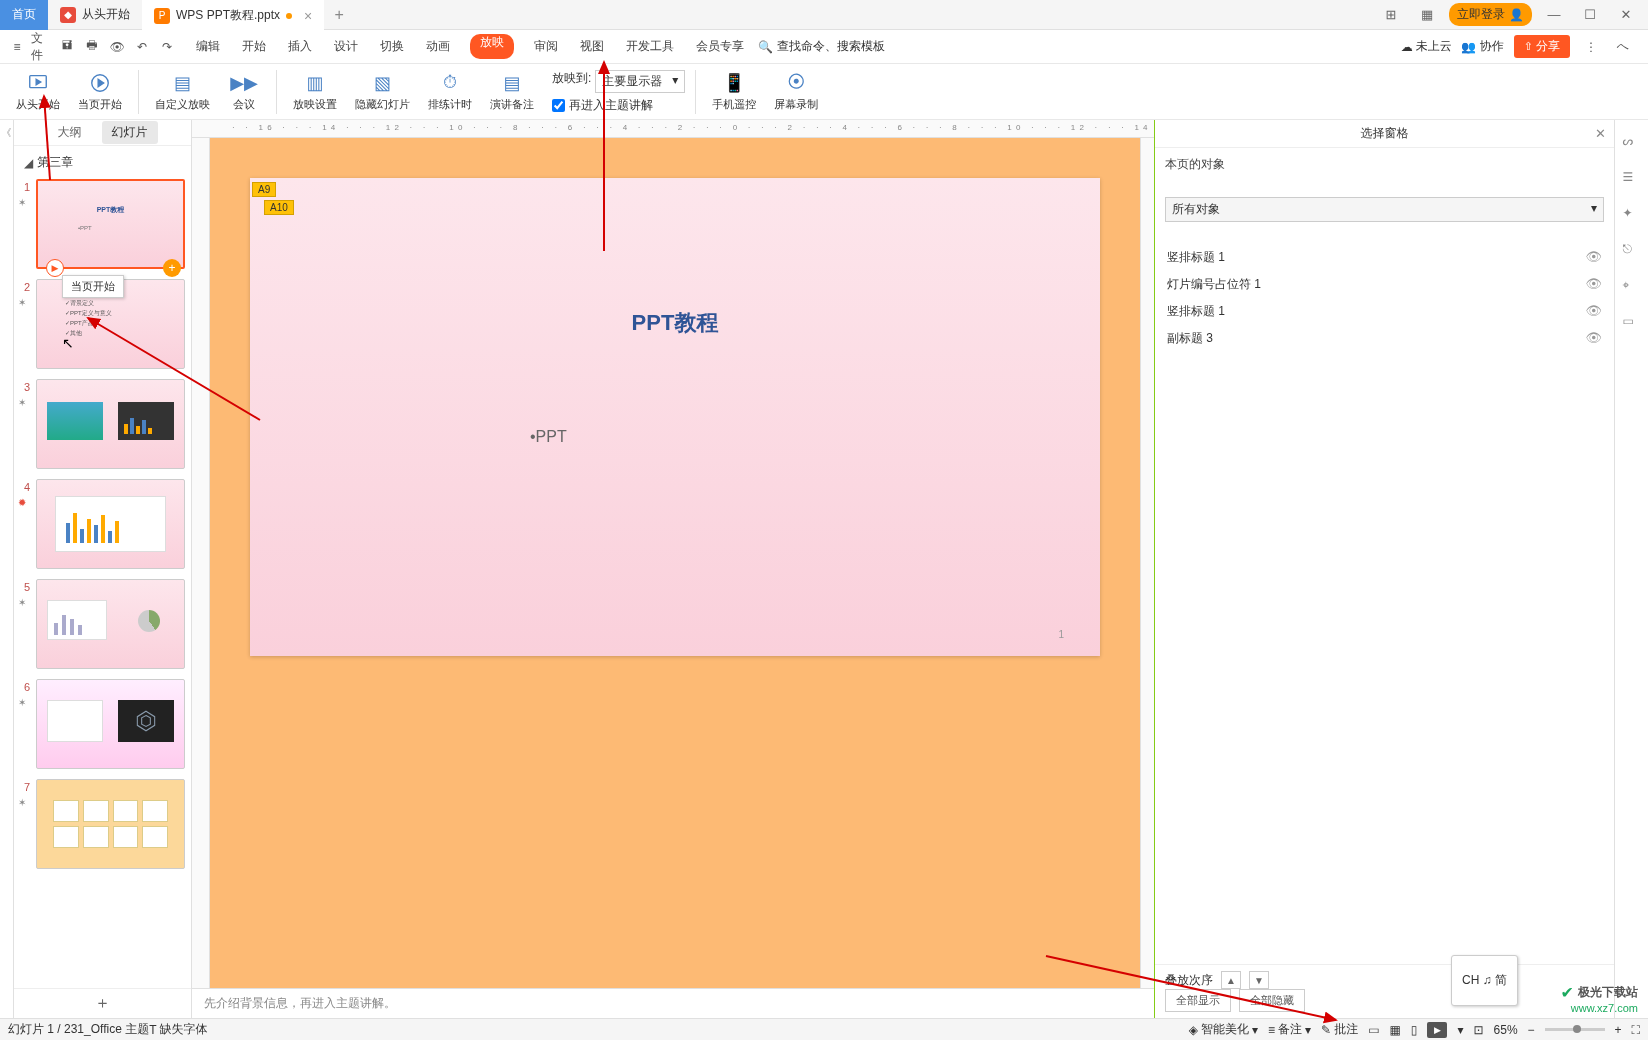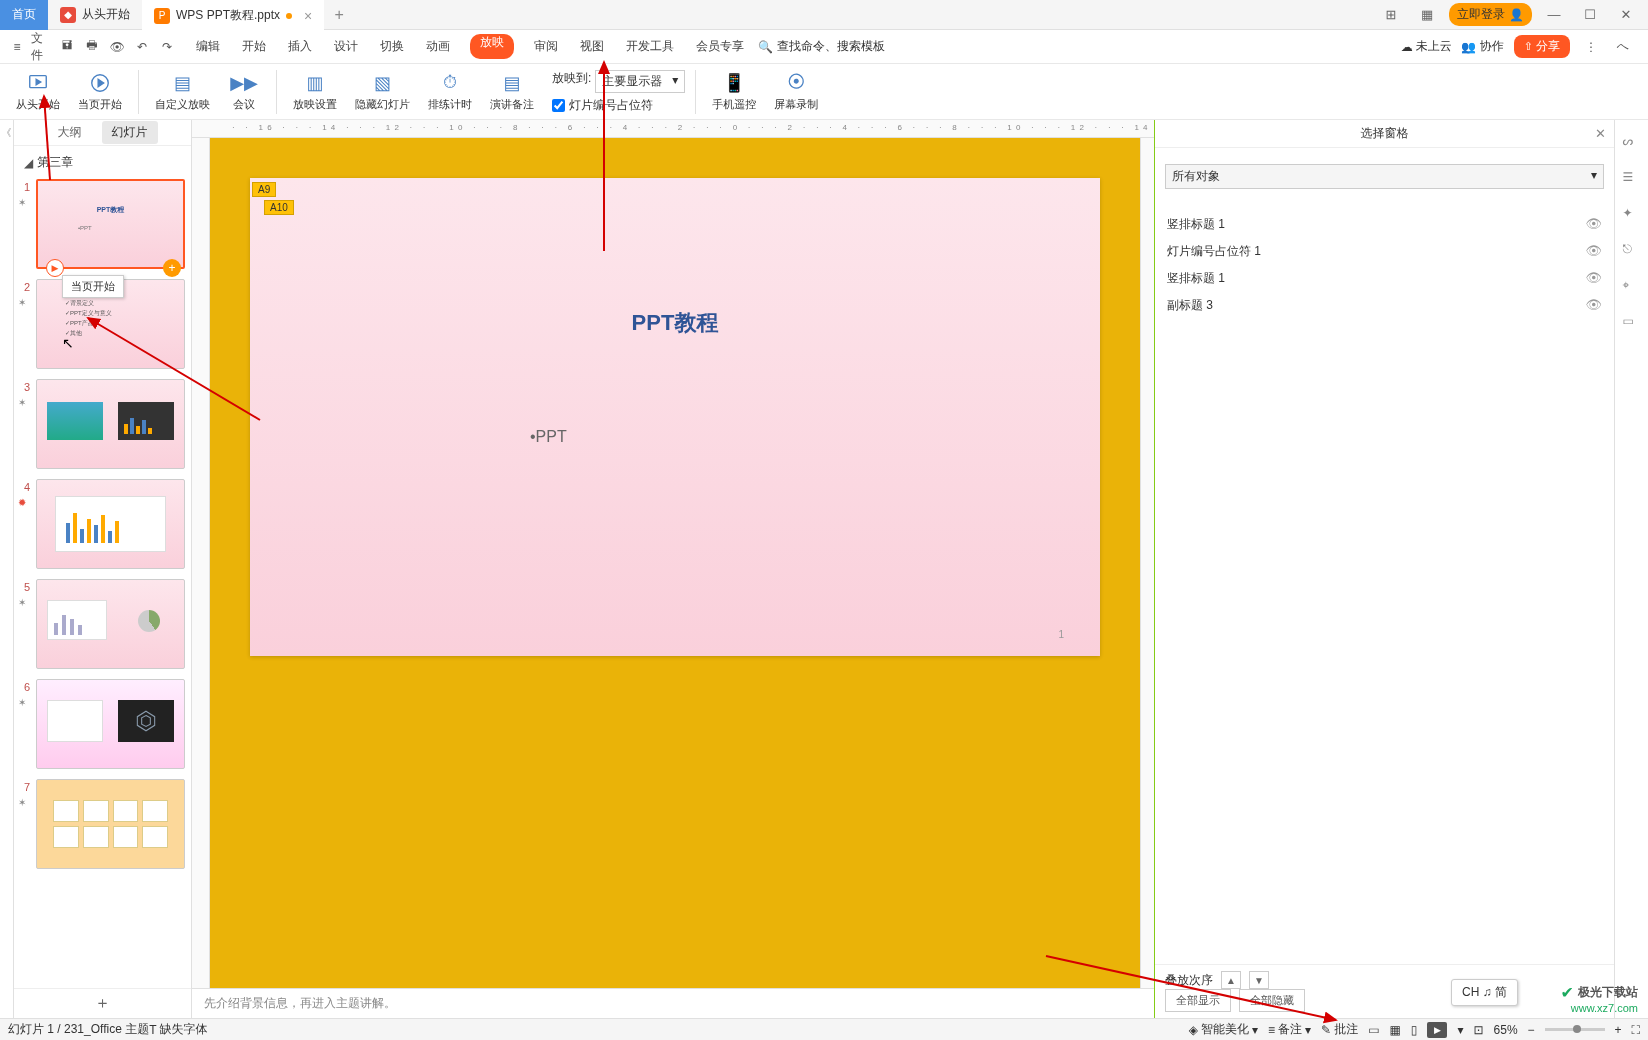--- a/index.html
+++ b/index.html
@@ -17,21 +17,21 @@
 .login-btn{background:#ff9a00;color:#fff;padding:3px 8px;border-radius:10px;display:flex;align-items:center;gap:4px;font-size:11px}
 .win-btn{width:28px;height:28px;display:flex;align-items:center;justify-content:center;color:#666;font-size:13px}
 .menubar{height:34px;display:flex;align-items:center;padding:0 6px;gap:2px;border-bottom:1px solid #e8e8e8}
 .menu-ql{display:flex;align-items:center;gap:3px}
 .ql-btn{width:22px;height:22px;display:flex;align-items:center;justify-content:center;color:#555}
 .menu-tabs{display:flex;gap:18px;margin-left:14px}
 .menu-tab{padding:4px 2px;color:#444;cursor:pointer}
 .menu-tab-active{background:#ff5722;color:#fff;padding:0 10px;border-radius:10px}
 .search-area{display:flex;align-items:center;gap:4px;margin-left:10px;color:#aaa;font-size:12px}
 .menubar-right{margin-left:auto;display:flex;align-items:center;gap:10px;padding-right:8px}
-.share-btn{background:#ff5722;color:#fff;padding:3px 10px;border-radius:8px;font-size:11px}
+.share-btn{background:#ff5722;color:#fff;padding:3px 10px;border-radius:3px;font-size:11px}
 .ribbon{height:56px;display:flex;align-items:center;padding:2px 10px;gap:6px;border-bottom:1px solid #e8e8e8}
 .ribbon-btn{display:flex;flex-direction:column;align-items:center;gap:3px;padding:2px 6px;cursor:pointer;min-width:44px}
 .ribbon-icon{width:22px;height:22px;color:#4a82c4;display:flex;align-items:center;justify-content:center;font-size:18px}
 .ribbon-label{font-size:11px;color:#333;white-space:nowrap}
 .ribbon-sep{width:1px;height:44px;background:#e0e0e0;margin:0 4px}
 .ribbon-mixed{display:flex;flex-direction:column;gap:4px;font-size:11px}
 .ribbon-dropdown{border:1px solid #ccc;padding:2px 6px;min-width:90px;background:#fff;font-size:11px;display:flex;justify-content:space-between}
 .ribbon-check{display:flex;align-items:center;gap:4px;font-size:11px}
 .main{display:flex;height:calc(100% - 30px - 34px - 56px - 22px);position:relative}
 .sidebar-left-collapse{width:14px;border-right:1px solid #e0e0e0;display:flex;align-items:flex-start;justify-content:center;padding-top:6px;color:#888;font-size:10px}
@@ -48,21 +48,21 @@
 .thumb-selected{border:2px solid #ff5722}
 .thumb-play{position:absolute;left:26px;bottom:-8px;width:18px;height:18px;border-radius:50%;border:1px solid #ff5722;background:#fff;display:flex;align-items:center;justify-content:center;color:#ff5722;font-size:9px;z-index:5}
 .thumb-add{position:absolute;right:4px;bottom:-8px;width:18px;height:18px;border-radius:50%;background:#ff9a00;display:flex;align-items:center;justify-content:center;color:#fff;font-size:12px;z-index:5}
 .thumb-tooltip{position:absolute;left:42px;top:96px;background:#fff;border:1px solid #ccc;padding:3px 8px;font-size:11px;box-shadow:1px 1px 3px rgba(0,0,0,.2);z-index:10}
 .thumb-footer{height:30px;display:flex;align-items:center;justify-content:center;border-top:1px solid #eee;color:#666;font-size:16px}
 .canvas-area{flex:1;display:flex;flex-direction:column;background:#fff;position:relative}
 .ruler-h{height:18px;background:#fafafa;border-bottom:1px solid #e0e0e0;position:relative;font-size:8px;color:#888;overflow:hidden}
 .ruler-h::before{content:"· · 16 · · · 14 · · · 12 · · · 10 · · · 8 · · · 6 · · · 4 · · · 2 · · · 0 · · · 2 · · · 4 · · · 6 · · · 8 · · · 10 · · · 12 · · · 14 · · · 16 · ·";position:absolute;left:40px;top:3px;letter-spacing:4.2px;white-space:nowrap}
 .canvas-inner{flex:1;display:flex}
 .ruler-v{width:18px;background:#fafafa;border-right:1px solid #e0e0e0}
-.slide-stage{flex:1;background:#eab308;display:flex;align-items:flex-start;justify-content:center;padding-top:40px;position:relative;overflow:auto}
+.slide-stage{flex:1;background:#fdba74;display:flex;align-items:flex-start;justify-content:center;padding-top:40px;position:relative;overflow:auto}
 .slide{width:850px;height:478px;background:linear-gradient(180deg,#fde6ec,#fad0db);box-shadow:0 1px 4px rgba(0,0,0,.2);position:relative}
 .slide-marker{position:absolute;background:#ffc107;padding:1px 5px;font-size:10px;border:1px solid #d4a000}
 .slide-title{position:absolute;left:0;right:0;top:130px;text-align:center;font-size:22px;color:#2f5496;font-weight:bold}
 .slide-sub{position:absolute;left:280px;top:250px;font-size:16px;color:#666}
 .slide-num{position:absolute;right:36px;bottom:16px;font-size:10px;color:#999}
 .notes-bar{height:30px;border-top:1px solid #e0e0e0;padding:6px 12px;font-size:12px;color:#888}
 .sel-panel{width:460px;border-left:1px solid #84cc16;display:flex;flex-direction:column;background:#fff}
 .sel-header{height:28px;display:flex;align-items:center;justify-content:center;position:relative;border-bottom:1px solid #eee;font-size:12px;color:#333}
 .sel-close{position:absolute;right:8px;color:#888;font-size:13px}
 .sel-sub{padding:8px 10px;font-size:12px;color:#444}
@@ -74,21 +74,21 @@
 .sel-order{display:flex;align-items:center;gap:8px;font-size:12px;color:#555;}
 .sel-order-btn{border:1px solid #ccc;width:20px;height:18px;display:flex;align-items:center;justify-content:center;color:#666;font-size:10px}
 .sel-all{display:flex;gap:8px}
 .sel-all-btn{border:1px solid #ccc;padding:3px 10px;font-size:11px;color:#555;background:#fff}
 .right-strip{width:34px;border-left:1px solid #e0e0e0;display:flex;flex-direction:column;align-items:center;gap:18px;padding-top:14px}
 .rs-icon{width:18px;height:18px;color:#888}
 .statusbar{position:absolute;left:0;right:0;bottom:0;height:22px;background:#f5f5f5;border-top:1px solid #e0e0e0;display:flex;align-items:center;padding:0 8px;font-size:11px;color:#666}
 .sb-right{margin-left:auto;display:flex;align-items:center;gap:10px}
 .sb-btn{display:flex;align-items:center;gap:3px}
 .sb-play{width:20px;height:16px;background:#555;color:#fff;display:flex;align-items:center;justify-content:center;border-radius:2px;font-size:9px}
-.ime-box{position:absolute;right:130px;bottom:34px;border:1px solid #ccc;background:#fff;padding:4px 10px;border-radius:3px;font-size:12px;box-shadow:1px 1px 3px rgba(0,0,0,.2)}
+.ime-box{position:absolute;right:130px;bottom:34px;border:1px solid #ccc;background:#fff;padding:16px 10px;border-radius:3px;font-size:12px;box-shadow:1px 1px 3px rgba(0,0,0,.2)}
 .watermark{position:absolute;right:10px;bottom:26px;font-size:12px;display:flex;flex-direction:column;align-items:flex-end;gap:0}
 .wm-logo{display:flex;align-items:center;gap:4px;font-size:13px}
 .wm-logo b{color:#555}
 .wm-url{color:#1caa5f;font-size:11px}
 .arrow{position:absolute;pointer-events:none;z-index:99}
 .cursor{position:absolute;left:62px;top:335px;z-index:20;font-size:14px;color:#000}
 svg{display:block}
 .mini-chart{position:absolute;display:flex;align-items:flex-end;gap:2px;height:26px}
 .mini-chart span{display:block;width:4px;background:#4a82c4}
 .mini-pie{position:absolute;width:22px;height:22px;border-radius:50%;background:conic-gradient(#87a96b 0 40%,#ccc 40% 100%)}
@@ -214,21 +214,21 @@
   <div class="ribbon-mixed" style="margin-left:6px">
     <div style="display:flex;gap:4px">
       <span>放映到:</span>
       <span class="ribbon-dropdown">
           <span>主要显示器</span>
           <span>▾</span>
         </span>
     </div>
     <label class="ribbon-check">
         <input type="checkbox" checked="" style=""> 
-        <span>灯片编号占位符</span>
+        <span>再进入主题讲解</span>
       </label>
   </div>
   <div class="ribbon-sep"></div>
   <div class="ribbon-btn">
     <span class="ribbon-icon">📱</span>
     <span class="ribbon-label">手机遥控</span>
   </div>
   <div class="ribbon-btn">
     <span class="ribbon-icon">⦿</span>
     <span class="ribbon-label">屏幕录制</span>
@@ -361,20 +361,21 @@
       <div style="width:14px;border-left:1px solid #e0e0e0;background:#fafafa"></div>
     </div>
     <div class="notes-bar">先介绍背景信息，再进入主题讲解。</div>
   </div>
 
   <div class="sel-panel">
     <div class="sel-header">
       <span>选择窗格</span>
       <span class="sel-close">✕</span>
     </div>
+    <div class="sel-sub">本页的对象</div>
     <div class="sel-dd">
         <span>所有对象</span>
         <span>▾</span>
       </div>
     <div class="sel-list">
       <div class="sel-item">
           <span>竖排标题 1</span>
           <span class="eye">👁</span>
         </div>
       <div class="sel-item">

